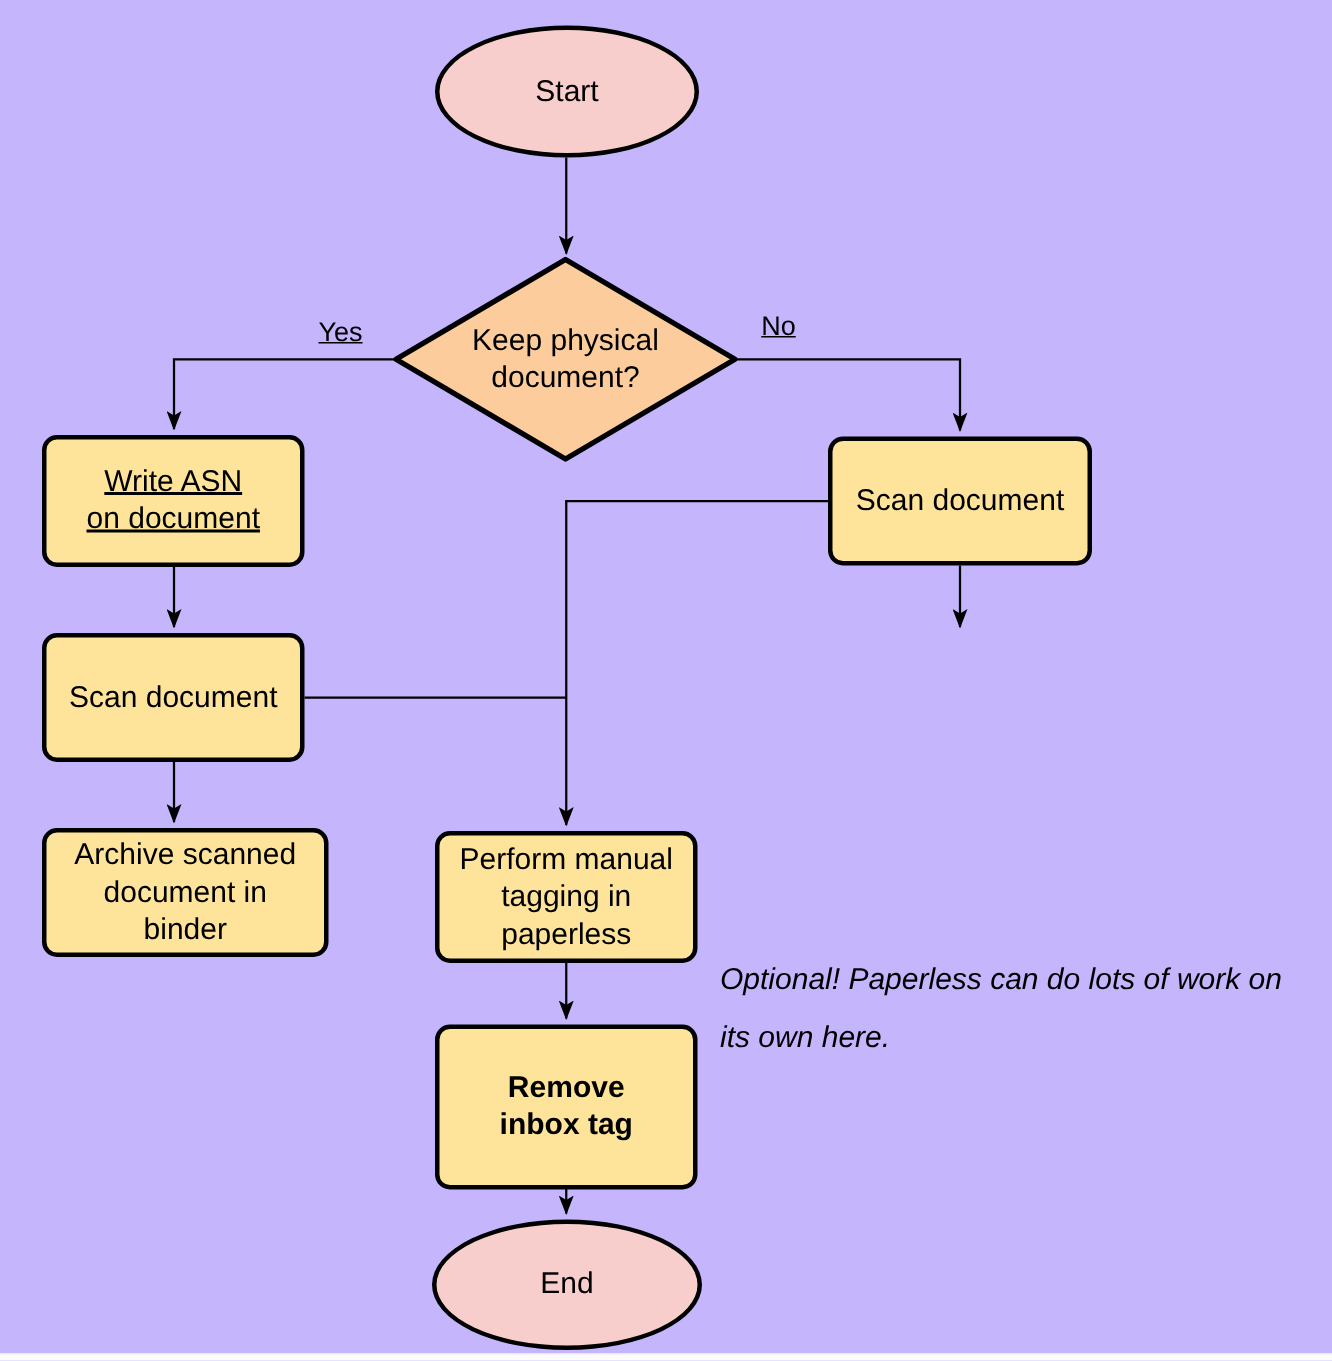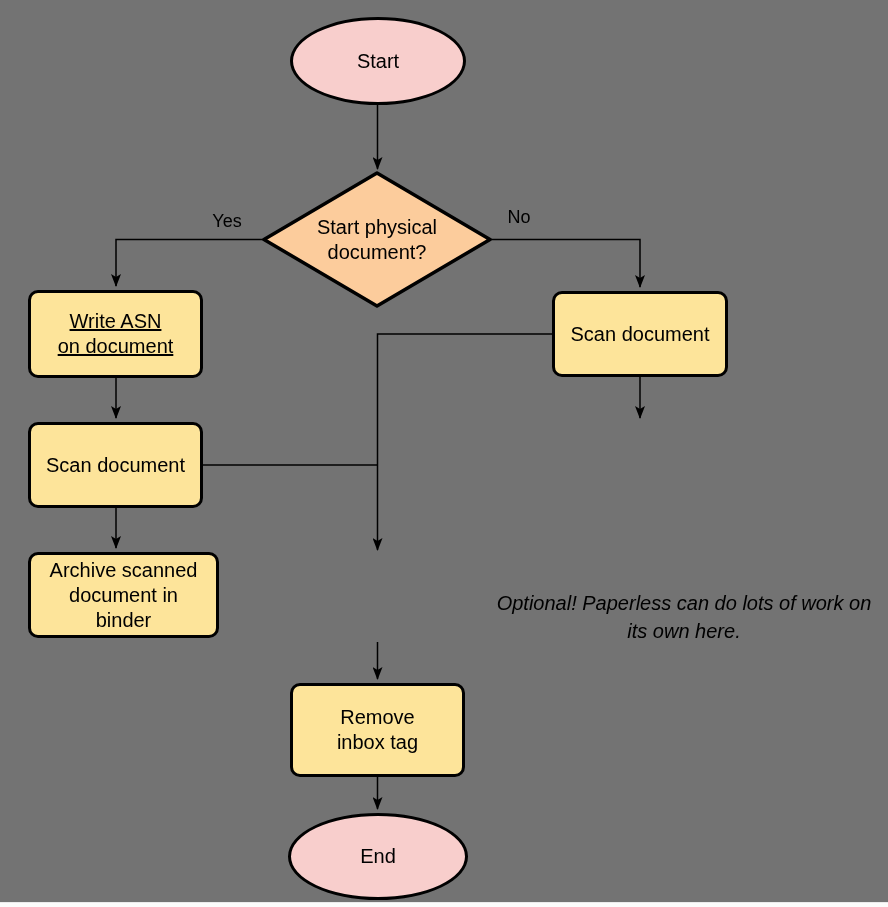--- a/index.html
+++ b/index.html
@@ -4,21 +4,21 @@
 <style>
   html, body { margin: 0; padding: 0; }
   body {
     font-family: "Liberation Sans", "DejaVu Sans", sans-serif;
     background: #ffffff;
   }
   #canvas {
     position: relative;
     width: 888px;
     height: 907px;
-    background: #737373;
+    background: #c4b5fd;
     overflow: hidden;
   }
   #wires {
     position: absolute;
     left: 0; top: 0;
     width: 888px; height: 907px;
   }
   .node {
     position: absolute;
     box-sizing: border-box;
@@ -51,29 +51,31 @@
     font-size: 20px;
     line-height: 25px;
     color: #000000;
   }
   .edge-label {
     position: absolute;
     font-size: 18px;
     line-height: 20px;
     color: #000000;
     text-align: center;
+    text-decoration: underline;
   }
   .annotation {
     position: absolute;
     font-size: 20px;
-    line-height: 28px;
+    line-height: 39px;
     font-style: italic;
     color: #000000;
     white-space: pre-line;
-    text-align: center;
+    text-align: left;
+    margin-top: 45px;
   }
   .bottom-hairline {
     position: absolute;
     left: 0;
     top: 902px;
     width: 888px;
     height: 5px;
     border-top: 1px solid #ebebeb;
     background: #fcfcfb;
   }
@@ -99,42 +101,45 @@
     <path d="M552 334 L377.5 334 L377.5 550" fill="none" stroke="#000000" stroke-width="1.5" marker-end="url(#arrow)"></path>
     <path d="M203 465 L377.5 465" fill="none" stroke="#000000" stroke-width="1.5"></path>
     <path d="M377.5 642 L377.5 679" fill="none" stroke="#000000" stroke-width="1.5" marker-end="url(#arrow)"></path>
     <path d="M377.5 769 L377.5 809" fill="none" stroke="#000000" stroke-width="1.5" marker-end="url(#arrow)"></path>
 
     <polygon points="377,173 490,239.5 377,306 264,239.5" fill="#FCCC9C" stroke="#000000" stroke-width="3.5" stroke-linejoin="round"></polygon>
   </svg>
 
   <div class="node terminator" style="left:290px; top:17px; width:176px; height:88px;">Start</div>
 
-  <div class="decision-label" style="left:277px; top:202px; width:200px; height:75px;">Start physical
+  <div class="decision-label" style="left:277px; top:202px; width:200px; height:75px;">Keep physical
 document?</div>
 
   <div class="edge-label" style="left:197px; top:211px; width:60px;">Yes</div>
 
   <div class="edge-label" style="left:494px; top:207px; width:50px;">No</div>
 
   <div class="node process" style="left:28px; top:290px; width:175px; height:88px;text-decoration:underline;">Write ASN
 on document</div>
 
   <div class="node process" style="left:28px; top:422px; width:175px; height:86px;">Scan document</div>
 
   <div class="node process" style="left:28px; top:552px; width:191px; height:86px;">Archive scanned
 document in
 binder</div>
 
   <div class="node process" style="left:552px; top:291px; width:176px; height:86px;">Scan document</div>
 
 
+  <div class="node process" style="left:290px; top:554px; width:175px; height:88px;">Perform manual
+tagging in
+paperless</div>
 
   <div class="annotation" style="left:480px; top:589px; width:408px;">Optional! Paperless can do lots of work on
 its own here.</div>
 
-  <div class="node process" style="left:290px; top:683px; width:175px; height:94px;">Remove
+  <div class="node process" style="left:290px; top:683px; width:175px; height:110px;font-weight:bold;">Remove
 inbox tag</div>
 
   <div class="node terminator" style="left:288px; top:813px; width:180px; height:87px;text-align:right;">End</div>
 
   <div class="bottom-hairline"></div>
 </div>
 
 </body></html>

